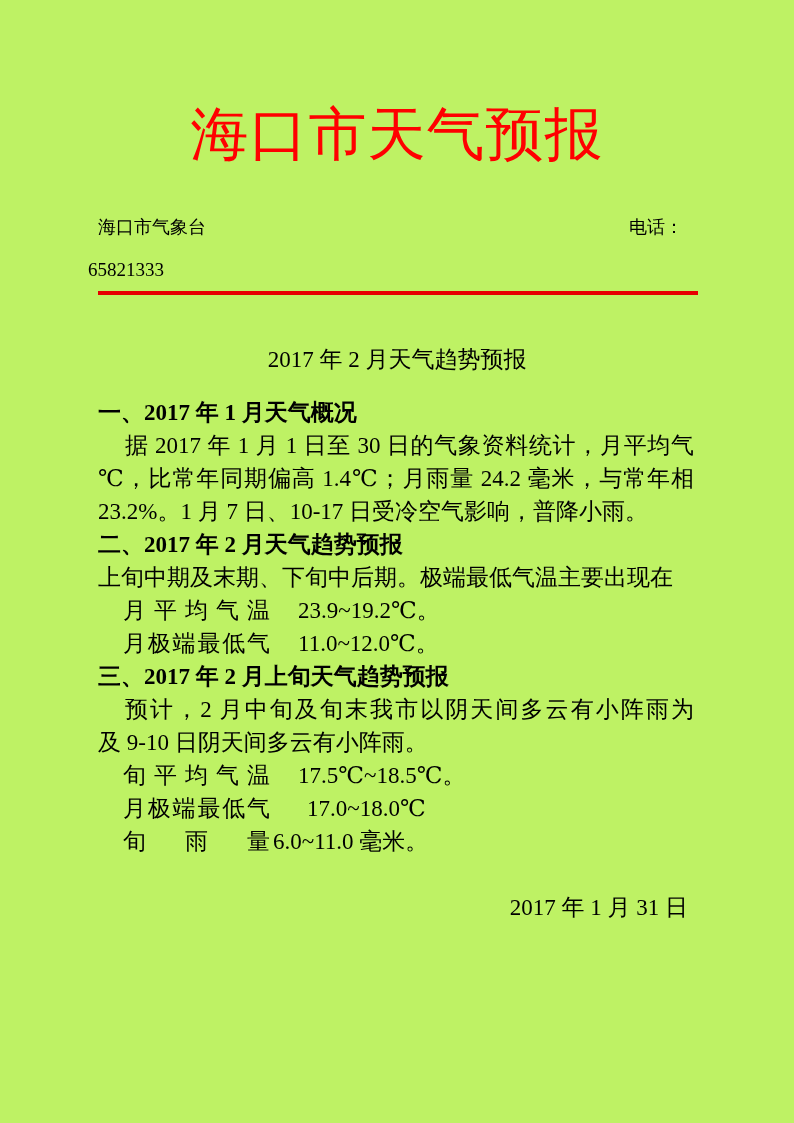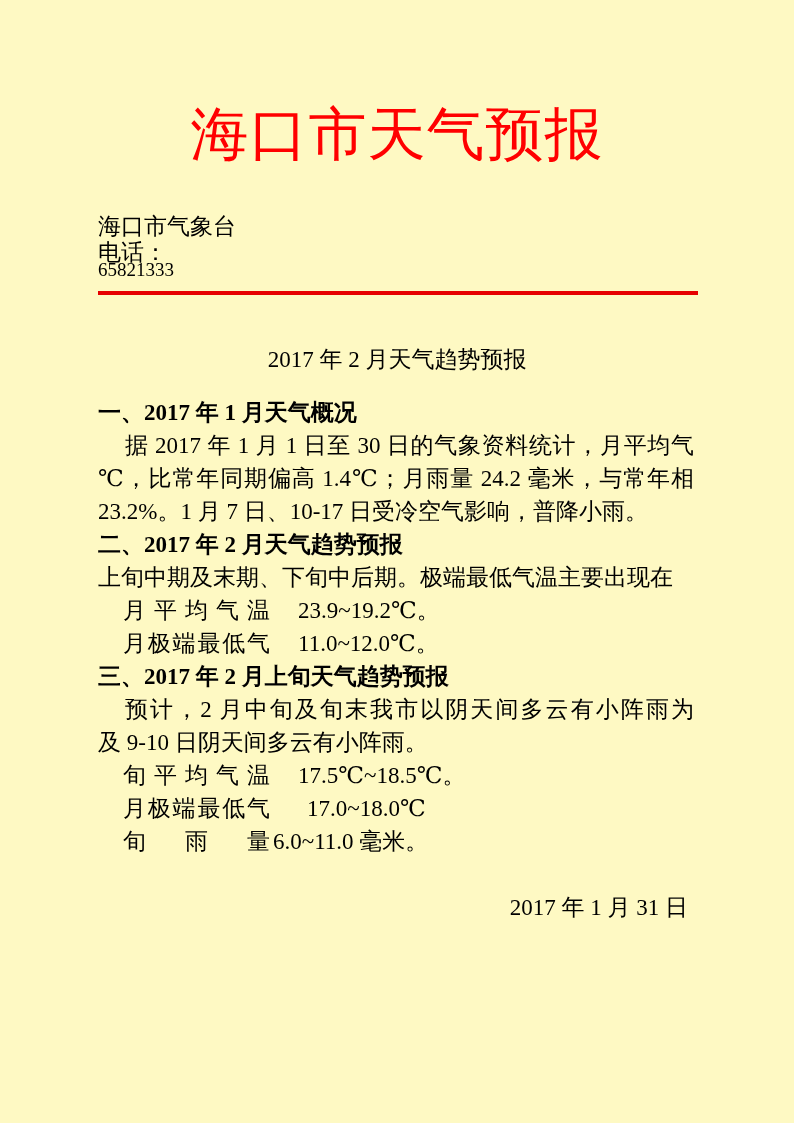--- a/index.html
+++ b/index.html
@@ -1,20 +1,20 @@
 <!DOCTYPE html>
 <html><head>
 <meta charset="utf-8">
 <style>
   html, body { margin: 0; padding: 0; background: #ffffff; }
   .page {
     position: relative;
     width: 794px;
     height: 1123px;
-    background: #fef9c3;
+    background: #bef264;
     font-family: "Liberation Serif", "DejaVu Serif", serif;
     color: #000000;
     overflow: hidden;
   }
   .doc-title {
     position: absolute;
     top: 102px;
     left: 0;
     width: 100%;
     margin: 0;
@@ -26,29 +26,28 @@
     line-height: 1.15;
     white-space: nowrap;
   }
   .meta-row {
     position: absolute;
     top: 214px;
     left: 98px;
     width: 596px;
     display: flex;
     justify-content: space-between;
-    font-size: 23px;
+    font-size: 18px;
     line-height: 26px;
-    flex-direction: column;
   }
   .meta-phone { padding-right: 11px; }
   .phone-number {
     position: absolute;
     top: 257px;
-    left: 98px;
+    left: 88px;
     font-size: 19px;
     line-height: 26px;
   }
   .rule {
     position: absolute;
     top: 291px;
     left: 98px;
     width: 600px;
     height: 4px;
     background: #e60000;

